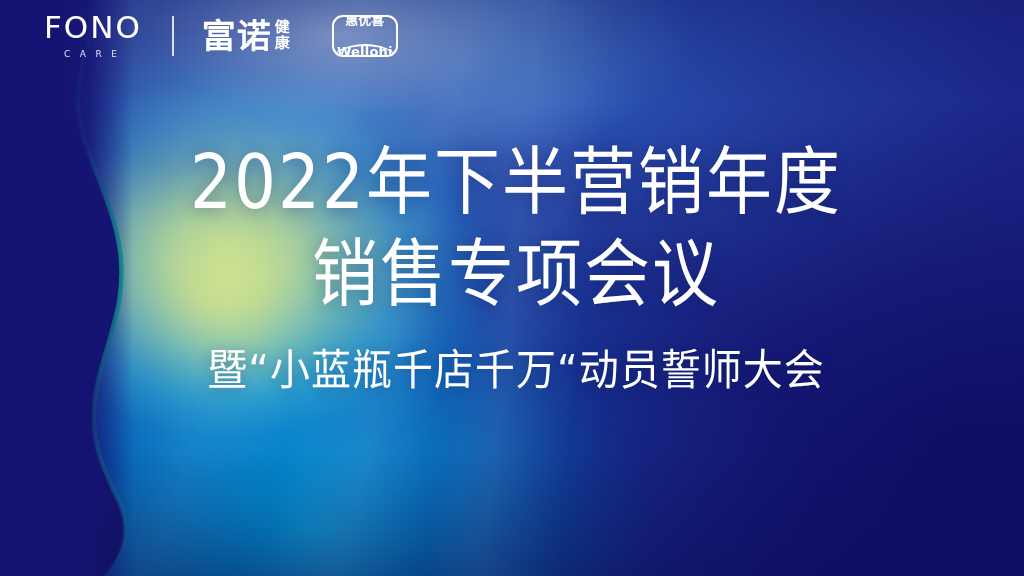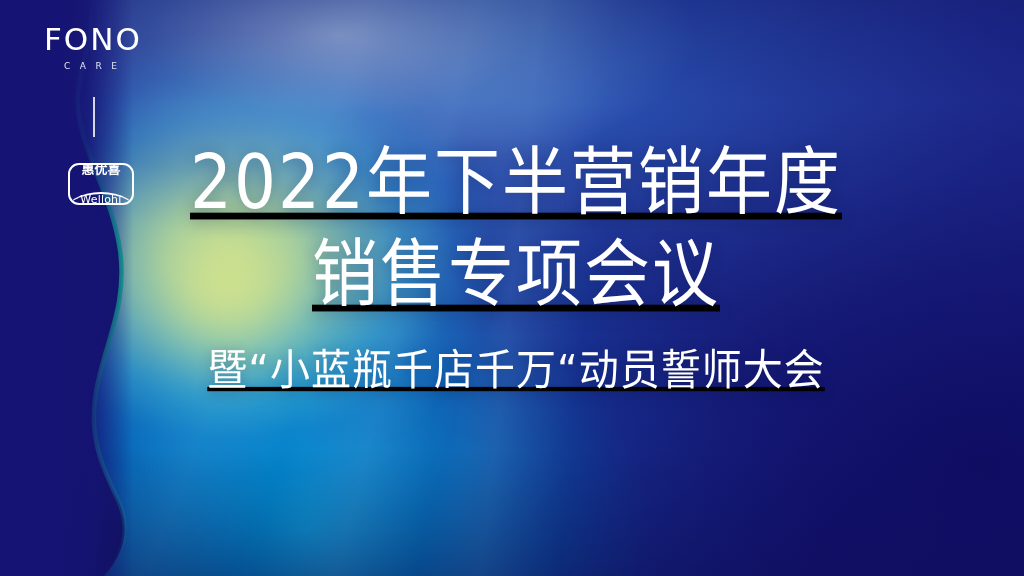--- a/index.html
+++ b/index.html
@@ -85,26 +85,25 @@
   }
   
   .bg-leftcol {
     background: linear-gradient(90deg, #151373 0%, #151373 5.5%, rgba(21,19,115,0.86) 8.5%, rgba(21,19,115,0) 13%);
   }
 
   
   .logo-bar {
     position: absolute;
     left: 44px;
-    top: 24px;
+    top: 12px;
     display: flex;
     align-items: center;
     gap: 26px;
     z-index: 6;
-    flex-direction: column;
   }
   .fono-block {
     display: flex;
     flex-direction: column;
     align-items: flex-start;
     line-height: 1;
   }
   .fono-word {
     font-size: 31px;
     letter-spacing: 2px;
@@ -164,22 +163,22 @@
   }
   .wellohi-cn {
     font-size: 13px;
     font-weight: 700;
     color: #ffffff;
     letter-spacing: 0px;
     line-height: 1;
     font-family: Liberation Sans, sans-serif;
   }
   .wellohi-en {
-    font-size: 11px;
-    font-weight: 400;
+    font-size: 13px;
+    font-weight: 700;
     color: #ffffff;
     line-height: 1;
     margin-top: 18px;
     letter-spacing: 0.2px;
     font-family: "DejaVu Sans", sans-serif;
   }
   .wellohi-swoosh {
     position: absolute;
     left: -6px;
     bottom: -11px;
@@ -190,21 +189,20 @@
   }
 
   
   .title-wrap {
     position: absolute;
     left: 8px;
     right: 0;
     top: 146px;
     text-align: center;
     z-index: 5;
-    text-decoration: underline;
   }
   .title-line {
     color: #ffffff;
     font-weight: 400;
     font-family: "DejaVu Sans", sans-serif;
     letter-spacing: 2px;
     line-height: 1.0;
     white-space: nowrap;
     text-shadow: 0 2px 14px rgba(8,20,70,0.30);
   }
@@ -275,20 +273,27 @@
 
   <div class="logo-bar">
 
     <div class="fono-block">
       <span class="fono-word">FONO</span>
       <span class="fono-sub">CARE</span>
     </div>
 
     <div class="logo-divider"></div>
 
+    <div class="cn-brand">
+      <span class="cn-brand-main">富诺</span>
+      <span class="cn-brand-stack">
+        <span>健</span>
+        <span>康</span>
+      </span>
+    </div>
 
     <div class="wellohi-badge">
       <span class="wellohi-cn">惠优喜</span>
       <span class="wellohi-en">Wellohi</span>
       <span class="wellohi-swoosh"></span>
     </div>
 
   </div>
 
   <div class="title-wrap">

